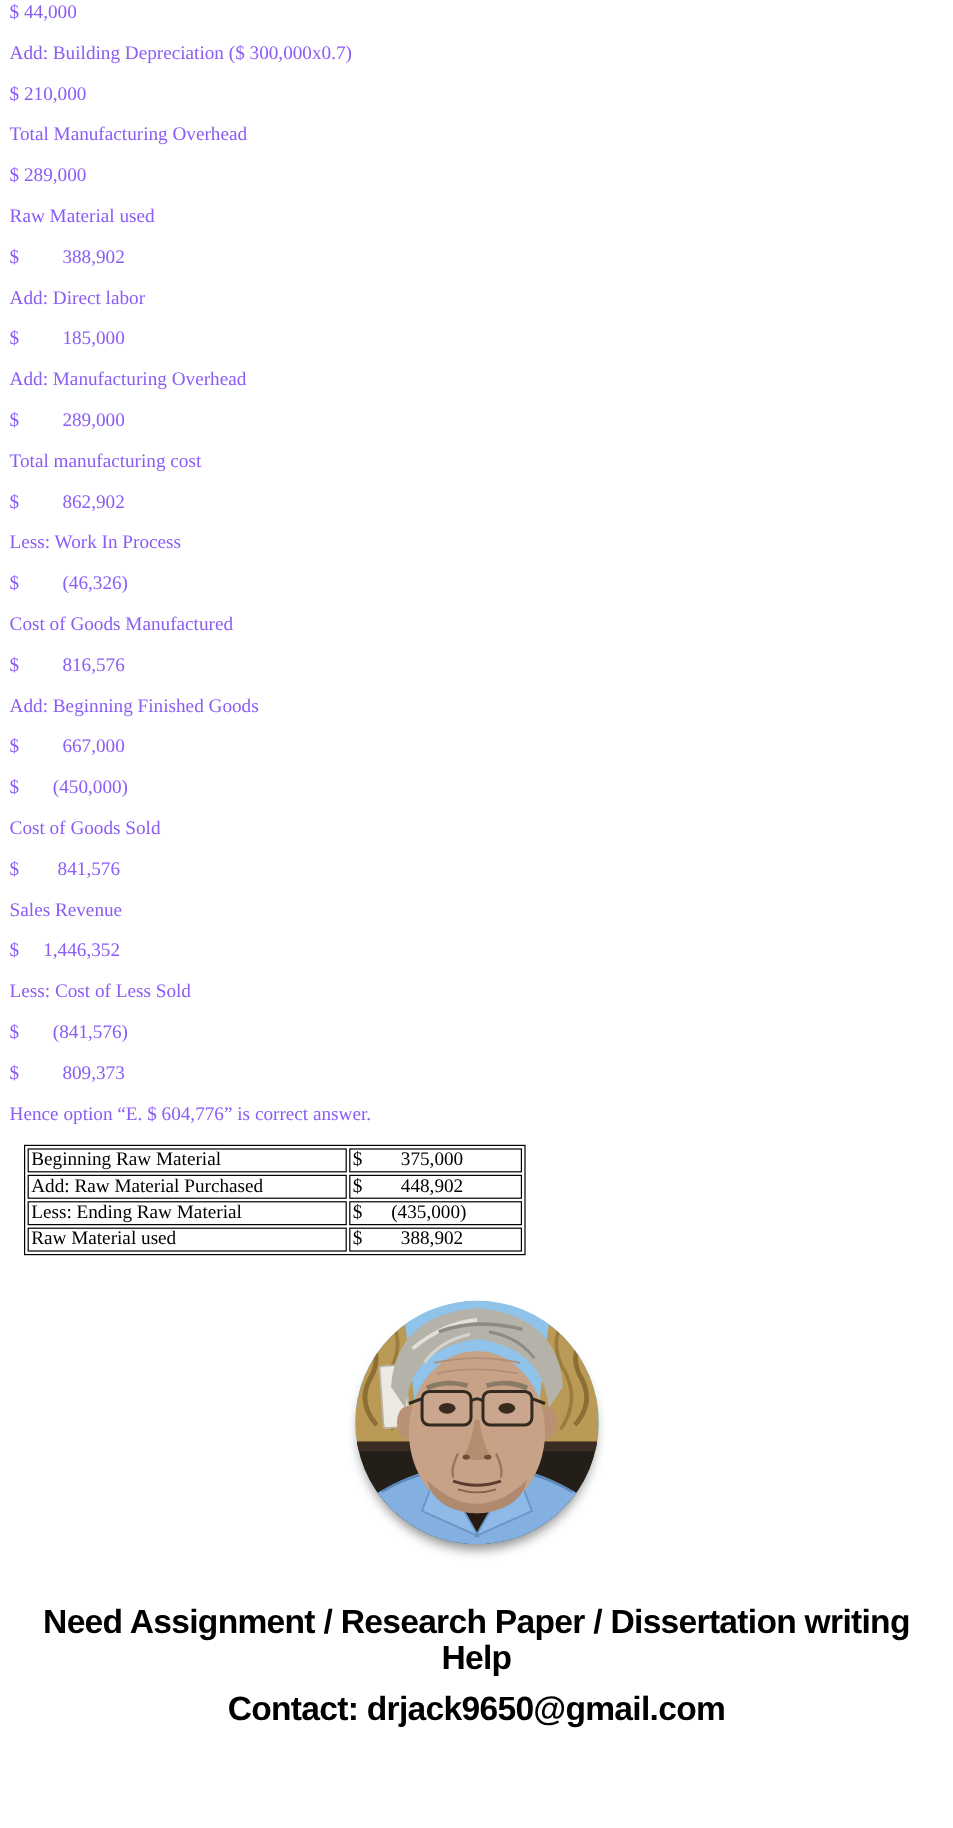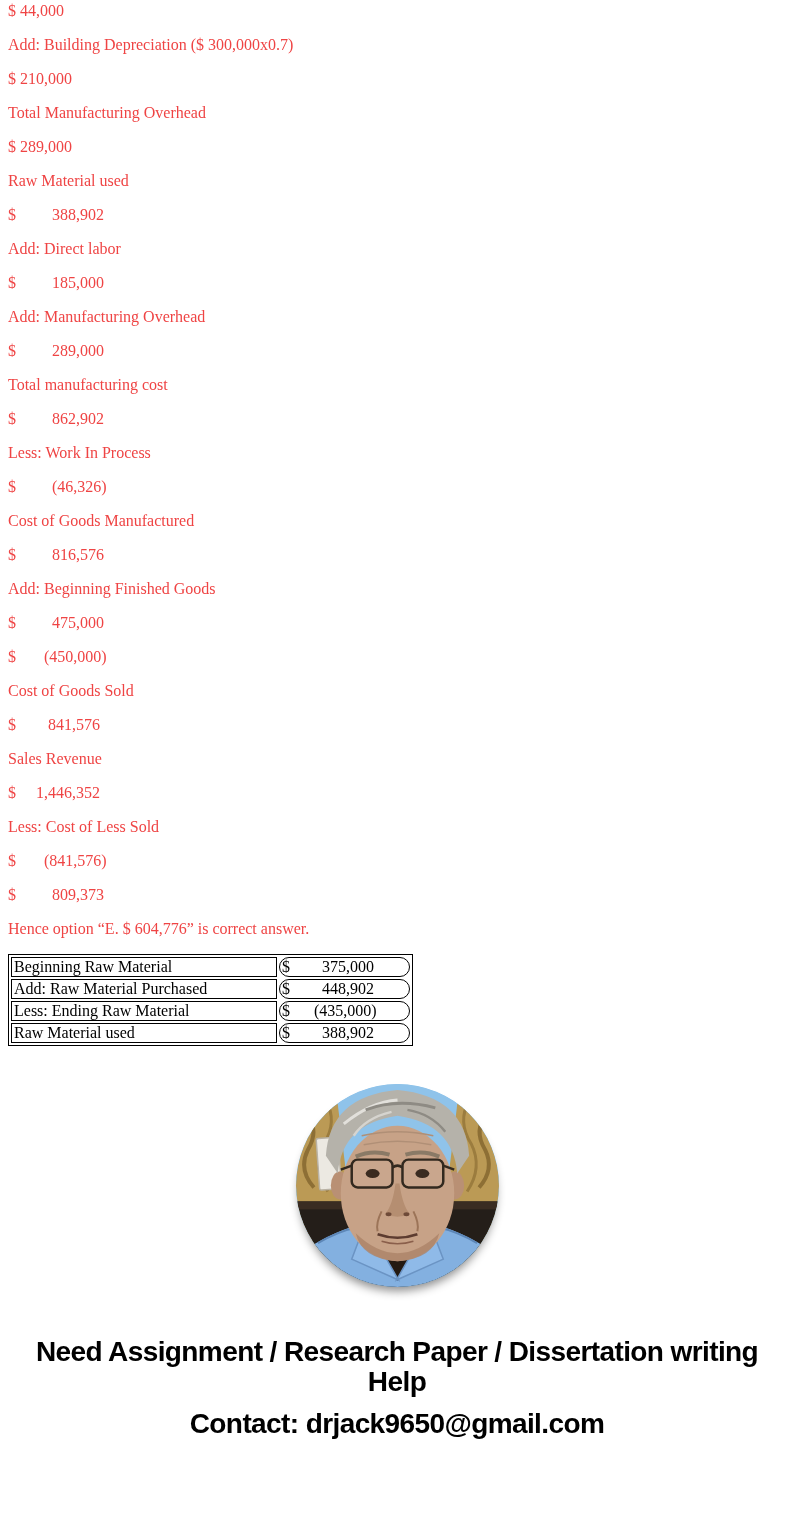--- a/index.html
+++ b/index.html
@@ -13,40 +13,40 @@
     overflow: hidden;
   }
   .doc { padding: 2px 8px 0 8px; }
 
   
   .line {
     margin: 0 0 16px 0;
     font-size: 16px;
     line-height: 18px;
     white-space: pre;
-    color: #ef4444;
+    color: #8b5cf6;
   }
 
   
   table.raw-table {
     border-collapse: separate;
     border-spacing: 2px;
     border: 1px solid #000;
-    margin: 0;
+    margin: 12px;
   }
   table.raw-table td {
     border: 1px solid #000;
     font-size: 16px;
     line-height: 18px;
     padding: 0 2px;
     white-space: pre;
     vertical-align: middle;
   }
   td.cell-label { width: 266px; }
-  td.cell-value { width: 131px; border-radius: 10px; }
+  td.cell-value { width: 144px; }
 
   
   .avatar-row {
     display: flex;
     justify-content: center;
     margin-top: 38px;
   }
   .avatar {
     width: 203px;
     height: 203px;
@@ -107,21 +107,21 @@
       <p class="line">Less: Work In Process</p>
 
       <p class="line">$         (46,326)</p>
 
       <p class="line">Cost of Goods Manufactured</p>
 
       <p class="line">$         816,576</p>
 
       <p class="line">Add: Beginning Finished Goods</p>
 
-      <p class="line">$         475,000</p>
+      <p class="line">$         667,000</p>
 
 
       <p class="line">$       (450,000)</p>
 
       <p class="line">Cost of Goods Sold</p>
 
       <p class="line">$        841,576</p>
 
       <p class="line">Sales Revenue</p>
 

